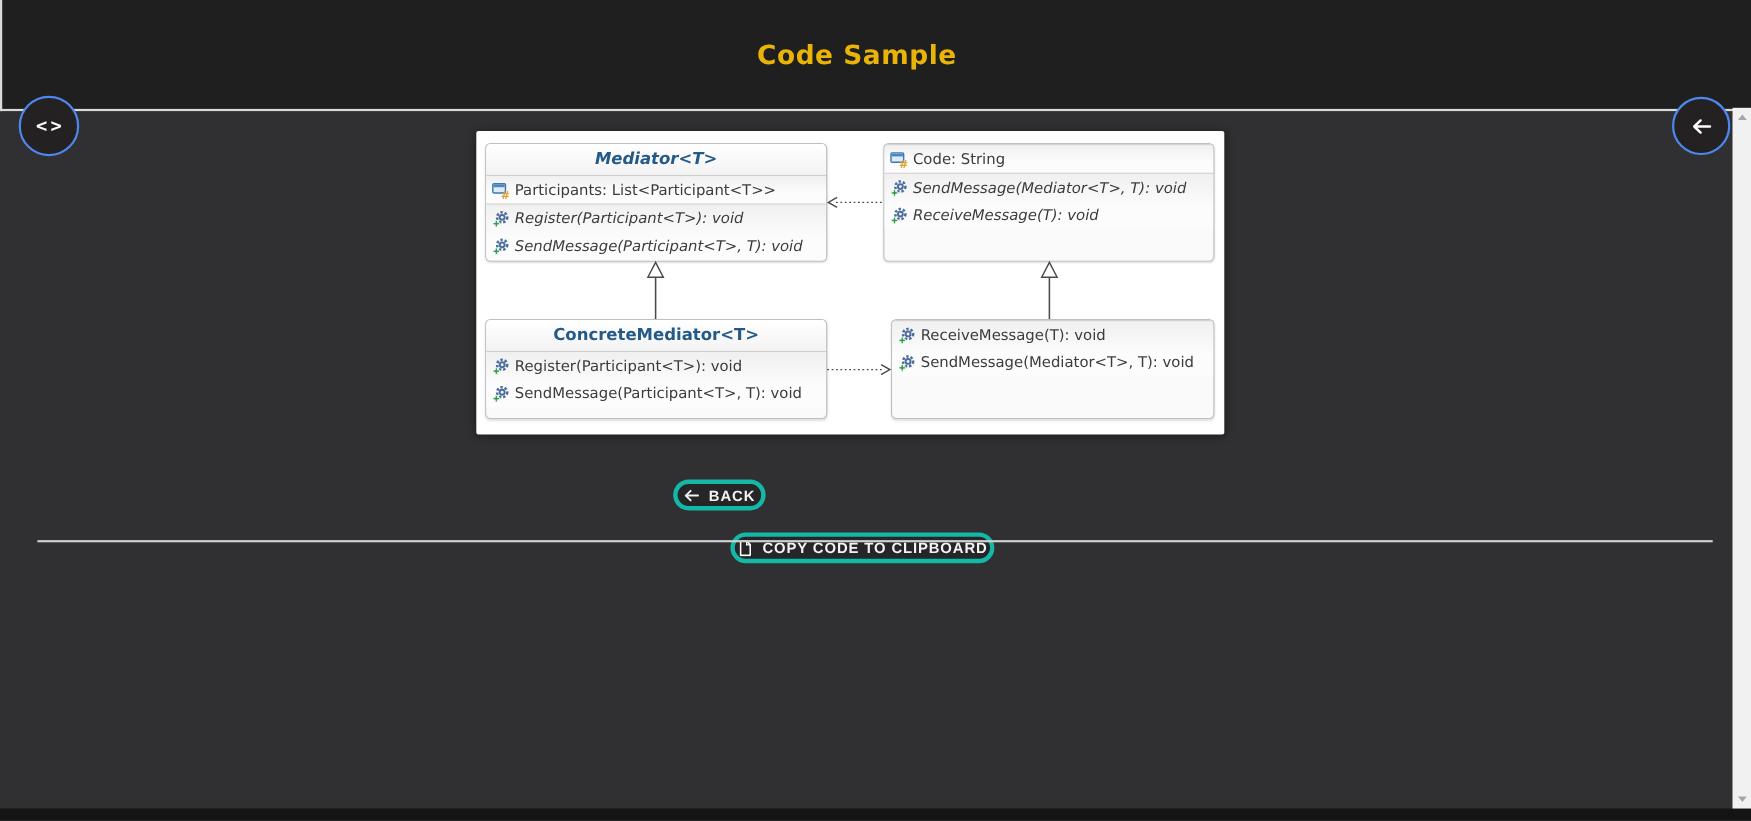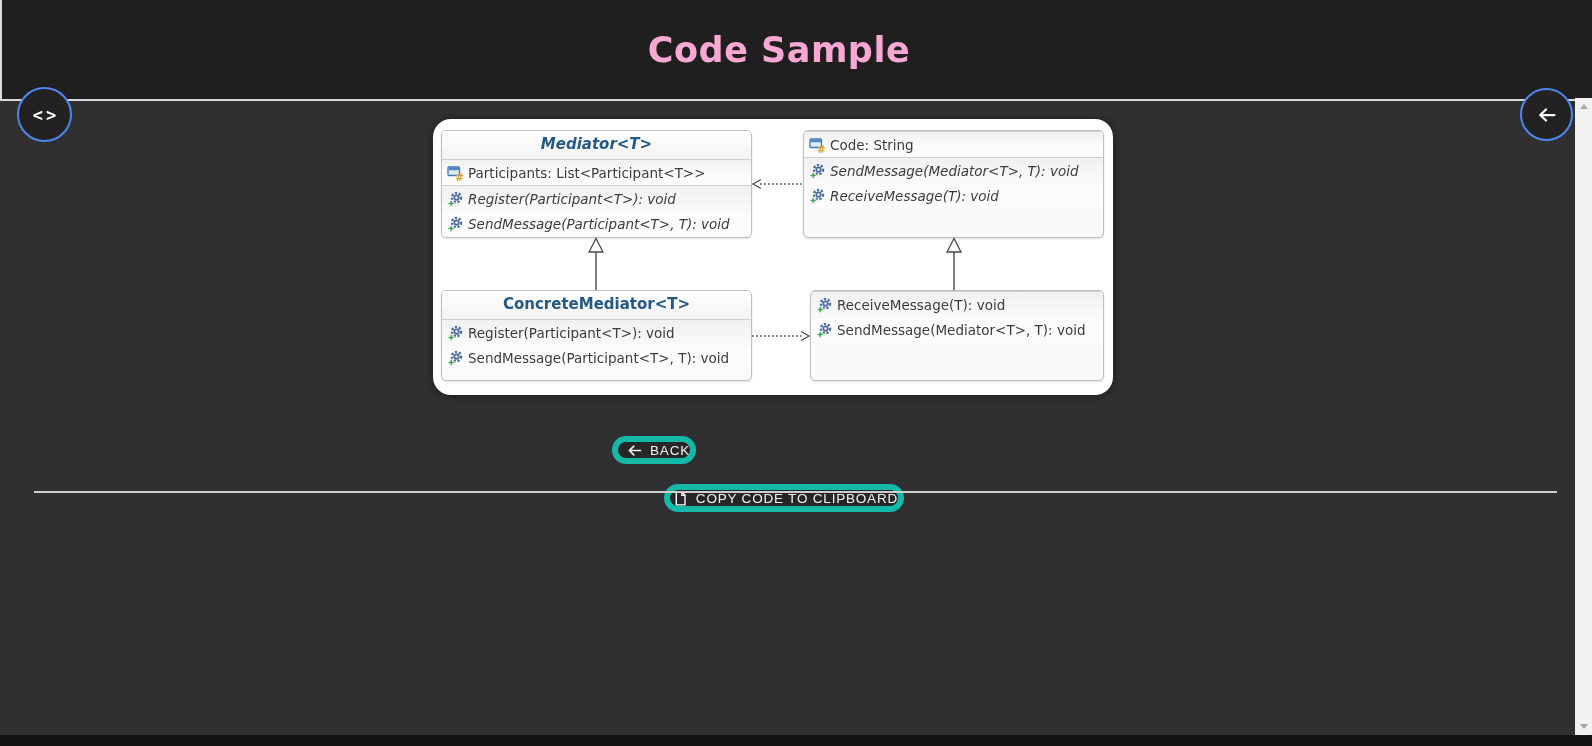--- a/index.html
+++ b/index.html
@@ -4,35 +4,35 @@
 <style>
   * { margin:0; padding:0; box-sizing:border-box; }
   html,body { width:1592px; height:746px; background:#302f31; overflow:hidden;
               font-family:"Liberation Sans", sans-serif; }
   #screen { position:relative; width:1592px; height:746px; background:#302f31; }
 
   
   .header { position:absolute; top:0; left:0; width:1592px; height:101px;
             background:#201f20; border-bottom:2px solid #d9d9d9; border-left:2px solid #d9d9d9;
             display:flex; align-items:center; justify-content:center; }
-  .title { font-family:"DejaVu Sans", sans-serif; font-weight:bold; font-size:35px;
-           color:#f9a8d4; letter-spacing:0.5px; padding-right:36px; }
+  .title { font-family:"DejaVu Sans", sans-serif; font-weight:bold; font-size:24px;
+           color:#eab308; letter-spacing:0.5px; padding-right:36px; }
 
   
   .circle-btn { position:absolute; border-radius:50%; background:#232122;
                 border:2px solid #4d87ef; color:#fff; display:flex; align-items:center;
                 justify-content:center; cursor:pointer; z-index:6; }
   #code-toggle { left:17px; top:87px; width:55px; height:55px;
                  font-size:17px; font-weight:bold; letter-spacing:3px; padding-left:3px;
                  font-family:"DejaVu Sans Mono", monospace; }
   #back-circle { left:1520px; top:88px; width:53px; height:53px; }
 
   
   .card { position:absolute; left:433px; top:119px; width:680px; height:276px;
-          background:#ffffff; border-radius:18px; box-shadow:0 1px 8px rgba(0,0,0,0.45); }
+          background:#ffffff; border-radius:2px; box-shadow:0 1px 8px rgba(0,0,0,0.45); }
 
   .uml-class { position:absolute; background:#fafafa; border:1px solid #bfbfbf;
                border-radius:5px; overflow:hidden; box-shadow:0 1px 2px rgba(0,0,0,0.12); }
   #box-mediator        { left:8px;   top:11px;  width:311px; height:108px; }
   #box-participant     { left:370px; top:11px;  width:301px; height:108px; }
   #box-cmediator       { left:8px;   top:171px; width:311px; height:91px; }
   #box-cparticipant    { left:377px; top:171px; width:294px; height:91px; }
 
   .uml-header { height:28px; line-height:27px; text-align:center; font-weight:bold;
                 font-size:15px; color:#245a87; background:linear-gradient(#ffffff,#f3f3f3);
@@ -44,23 +44,23 @@
              white-space:nowrap; }
   .abstract .compartment.methods .uml-row { font-style:italic; }
   .ic { width:17px; height:16px; flex:0 0 auto; display:inline-flex; }
 
   
   .arrows { position:absolute; left:0; top:0; width:680px; height:276px;
             pointer-events:none; z-index:3; }
 
   
   .pill { position:absolute; top:436px; height:28px; border-radius:15px;
-          border:6px solid #14b8a6; background:#262527; color:#f3f3f3;
-          display:flex; align-items:center; justify-content:flex-end; gap:8px;
-          font-size:13.5px; font-weight:normal; letter-spacing:0.8px; cursor:pointer; }
+          border:4px solid #14b8a6; background:#262527; color:#f3f3f3;
+          display:flex; align-items:center; justify-content:center; gap:8px;
+          font-size:13.5px; font-weight:bold; letter-spacing:0.8px; cursor:pointer; }
   #btn-back { left:612px; width:84px; }
   #btn-copy { left:664px; width:240px;margin-top:48px; }
 
   
   .divider { position:absolute; top:491px; left:34px; width:1523px; height:2px;
              background:#cfcfcf; }
 
   
   .vscroll { position:absolute; left:1575px; top:98px; width:17px; height:637px;
              background:#f1f1f1; z-index:4; }

